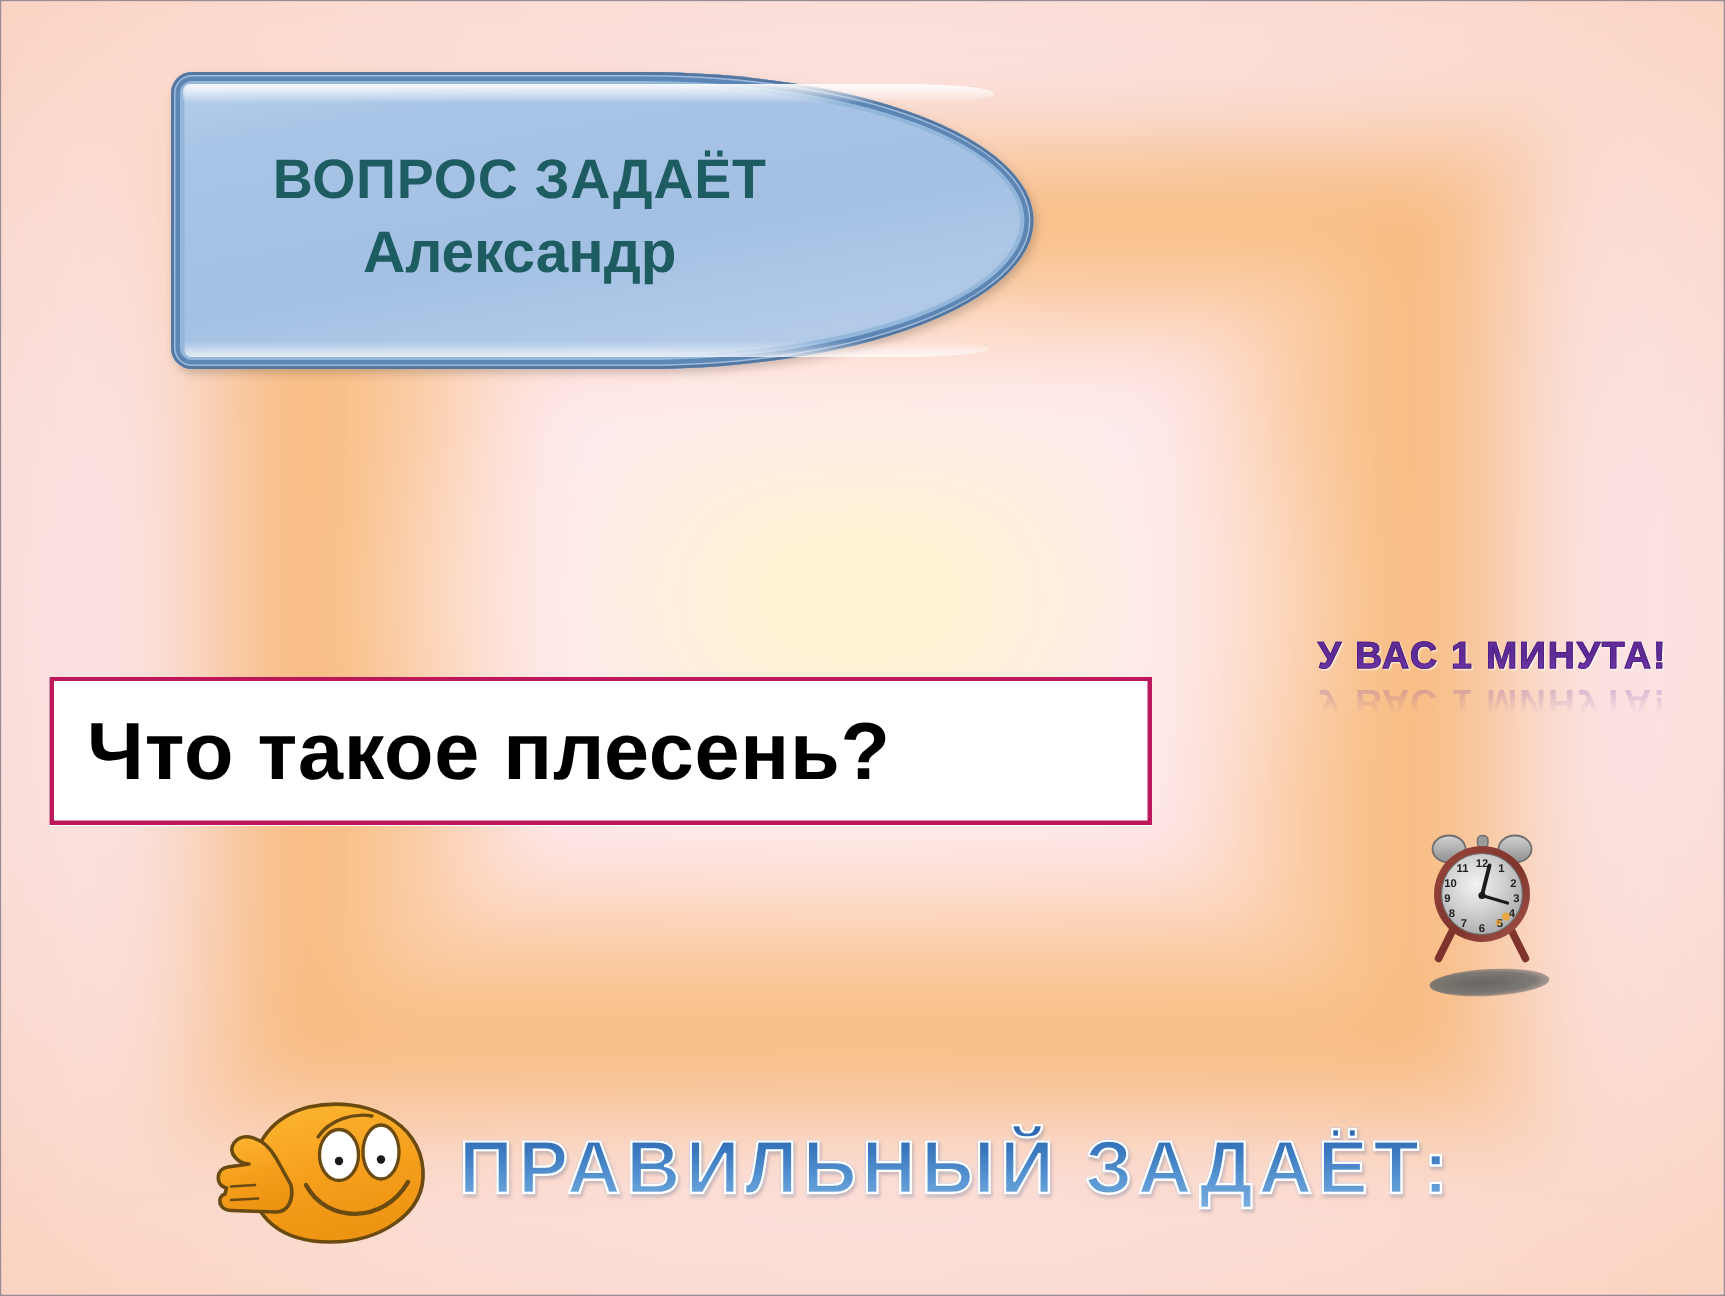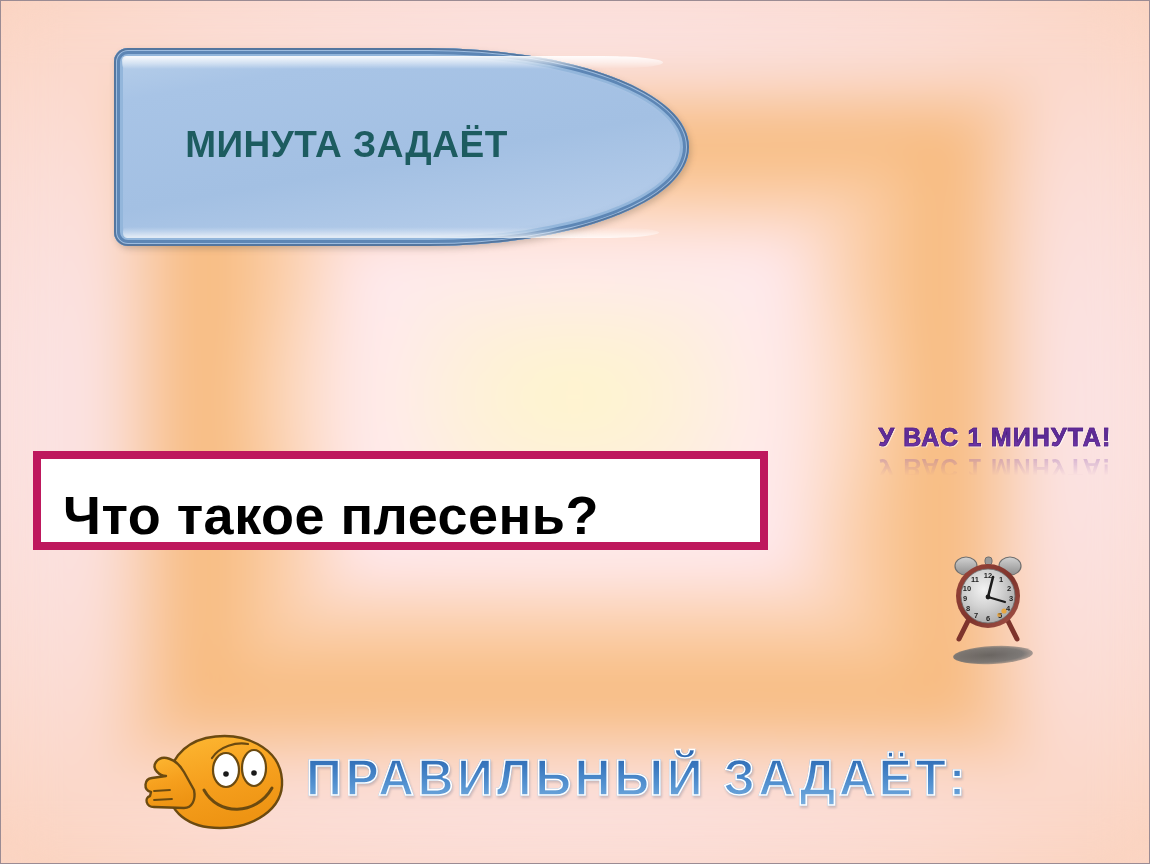--- a/index.html
+++ b/index.html
@@ -144,23 +144,23 @@
 
   
   .question-box {
     position: absolute;
     left: 32px;
     top: 450px;
     width: 735px;
     height: 99px;
     box-sizing: border-box;
     background: #ffffff;
-    border: 8px solid #be185d;
+    border: 3px solid #be185d;
     display: flex;
-    align-items: flex-end;
+    align-items: center;
     padding-left: 22px;
   }
   .question-text {
     font-size: 54px;
     font-weight: bold;
     color: #000000;
     letter-spacing: 0.5px;
     white-space: nowrap;
     line-height: 1;
   }
@@ -329,21 +329,22 @@
     </div>
   <div class="bg-warm"></div>
   <div class="bg-soften"></div>
 
   <div class="banner">
     <div class="banner-shape"></div>
     <div class="banner-rim"></div>
     <div class="banner-gloss-top"></div>
     <div class="banner-gloss-bottom"></div>
     <div class="banner-text">
-      <div class="banner-line1">МИНУТА ЗАДАЁТ</div>
+      <div class="banner-line1">ВОПРОС ЗАДАЁТ</div>
+      <div class="banner-line2">Александр</div>
     </div>
   </div>
 
   <div class="question-box">
     <div class="question-text">Что такое плесень?</div>
   </div>
 
   <div class="timer-wrap">
     <div class="timer-text">У ВАС 1 МИНУТА!</div>
     <div class="timer-reflection">У ВАС 1 МИНУТА!</div>

